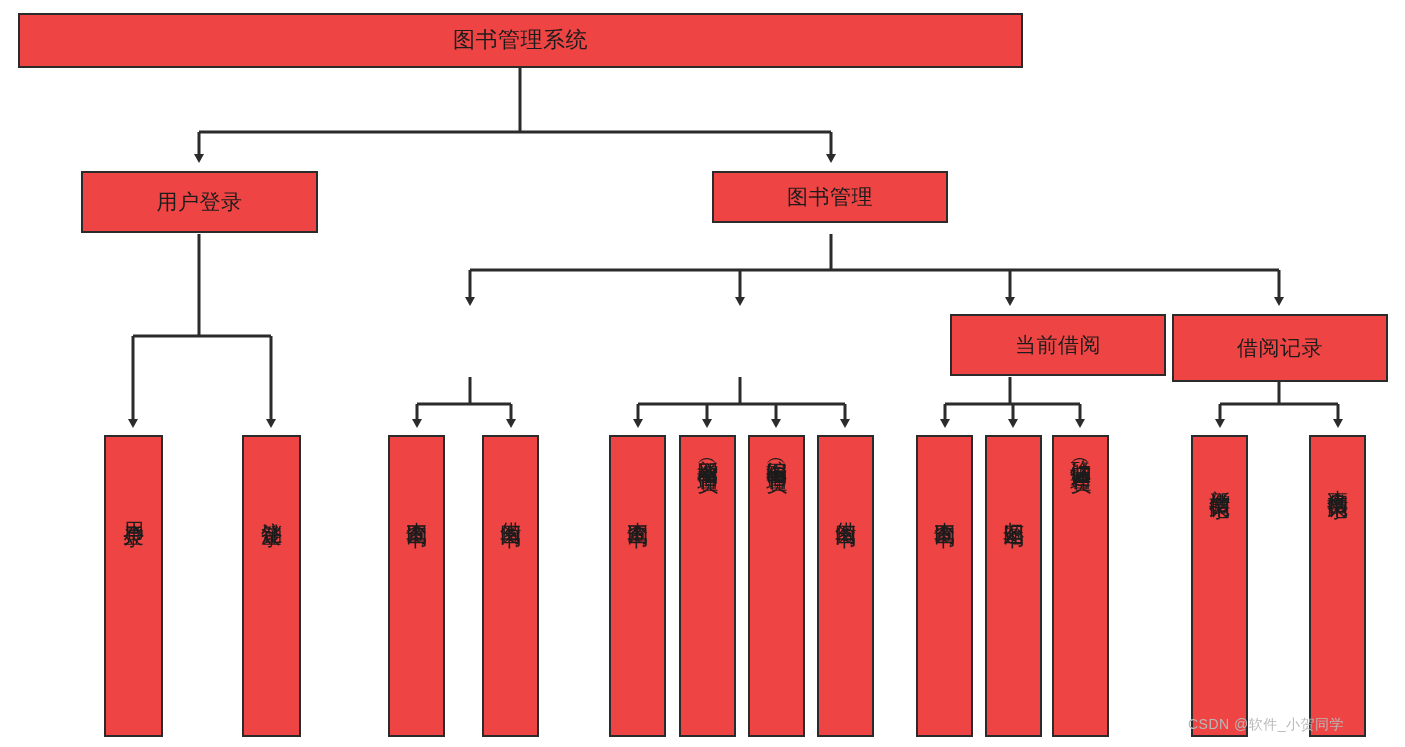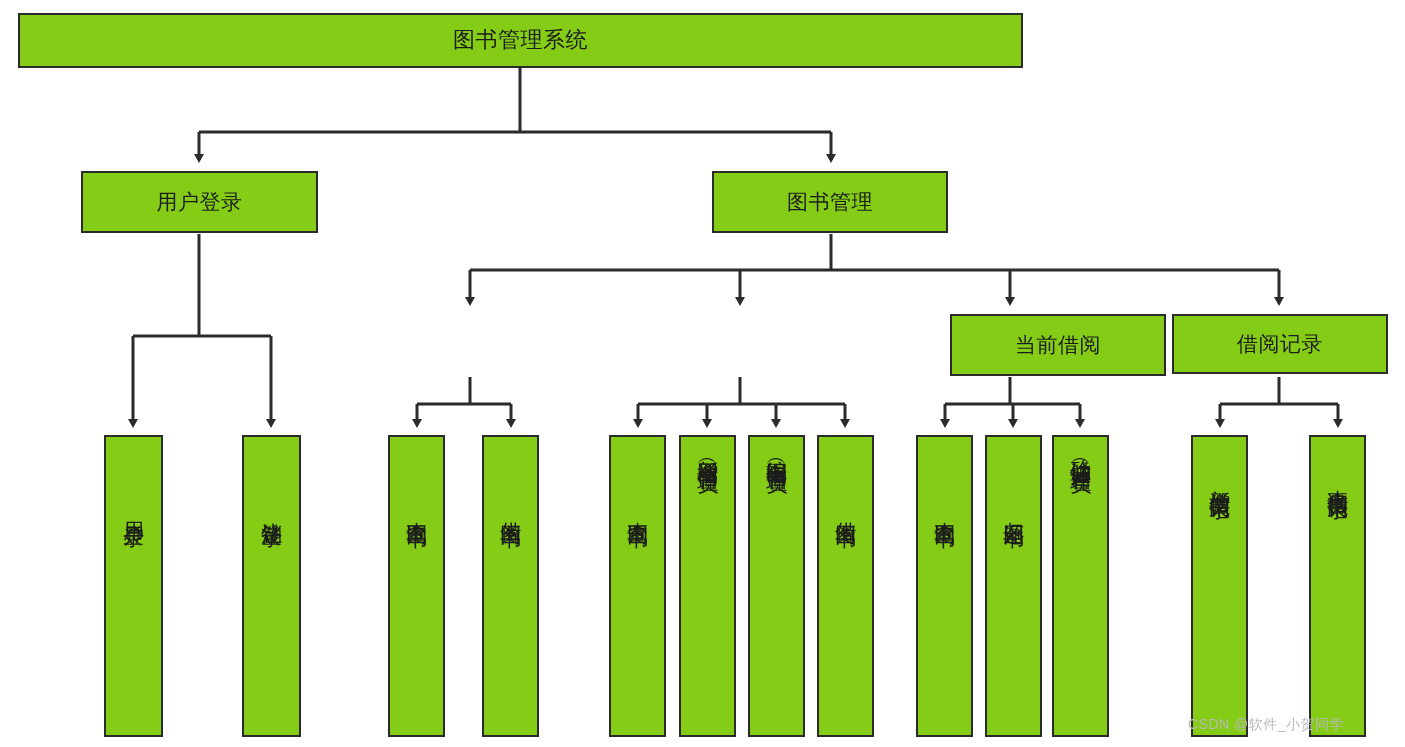--- a/index.html
+++ b/index.html
@@ -23,21 +23,21 @@
     position: absolute;
     left: 0;
     top: 0;
     width: 1405px;
     height: 747px;
   }
   .nodebox {
     position: absolute;
     box-sizing: border-box;
     border: 2.5px solid #2b2b2b;
-    background: #84cc16;
+    background: #ef4444;
     display: flex;
     align-items: center;
     justify-content: center;
     color: #1c1c1c;
   }
   .nodebox .label-h {
     font-size: 21px;
     line-height: 1.1;
     letter-spacing: 0.5px;
     white-space: nowrap;
@@ -122,28 +122,28 @@
     </g>
   </svg>
 
   <div class="nodebox root" style="left:18px; top:13px; width:1005px; height:55px;">
     <span class="label-h">图书管理系统</span>
   </div>
 
   <div class="nodebox" style="left:81px; top:171px; width:237px; height:62px;">
     <span class="label-h">用户登录</span>
   </div>
-  <div class="nodebox" style="left:712px; top:171px; width:236px; height:62px;">
+  <div class="nodebox" style="left:712px; top:171px; width:236px; height:52px;">
     <span class="label-h">图书管理</span>
   </div>
 
   <div class="nodebox" style="left:902px; top:314px; width:216px; height:62px;margin-left:48px;">
     <span class="label-h">当前借阅</span>
   </div>
-  <div class="nodebox" style="left:1172px; top:314px; width:216px; height:60px;">
+  <div class="nodebox" style="left:1172px; top:314px; width:216px; height:68px;">
     <span class="label-h">借阅记录</span>
   </div>
 
   <div class="nodebox vert" style="left:104px; top:435px; width:59px; height:302px; padding-top:68px;">
     <span class="label-v">用户登录</span>
   </div>
   <div class="nodebox vert" style="left:242px; top:435px; width:59px; height:302px; padding-top:68px;">
     <span class="label-v">注销登录</span>
   </div>
 

